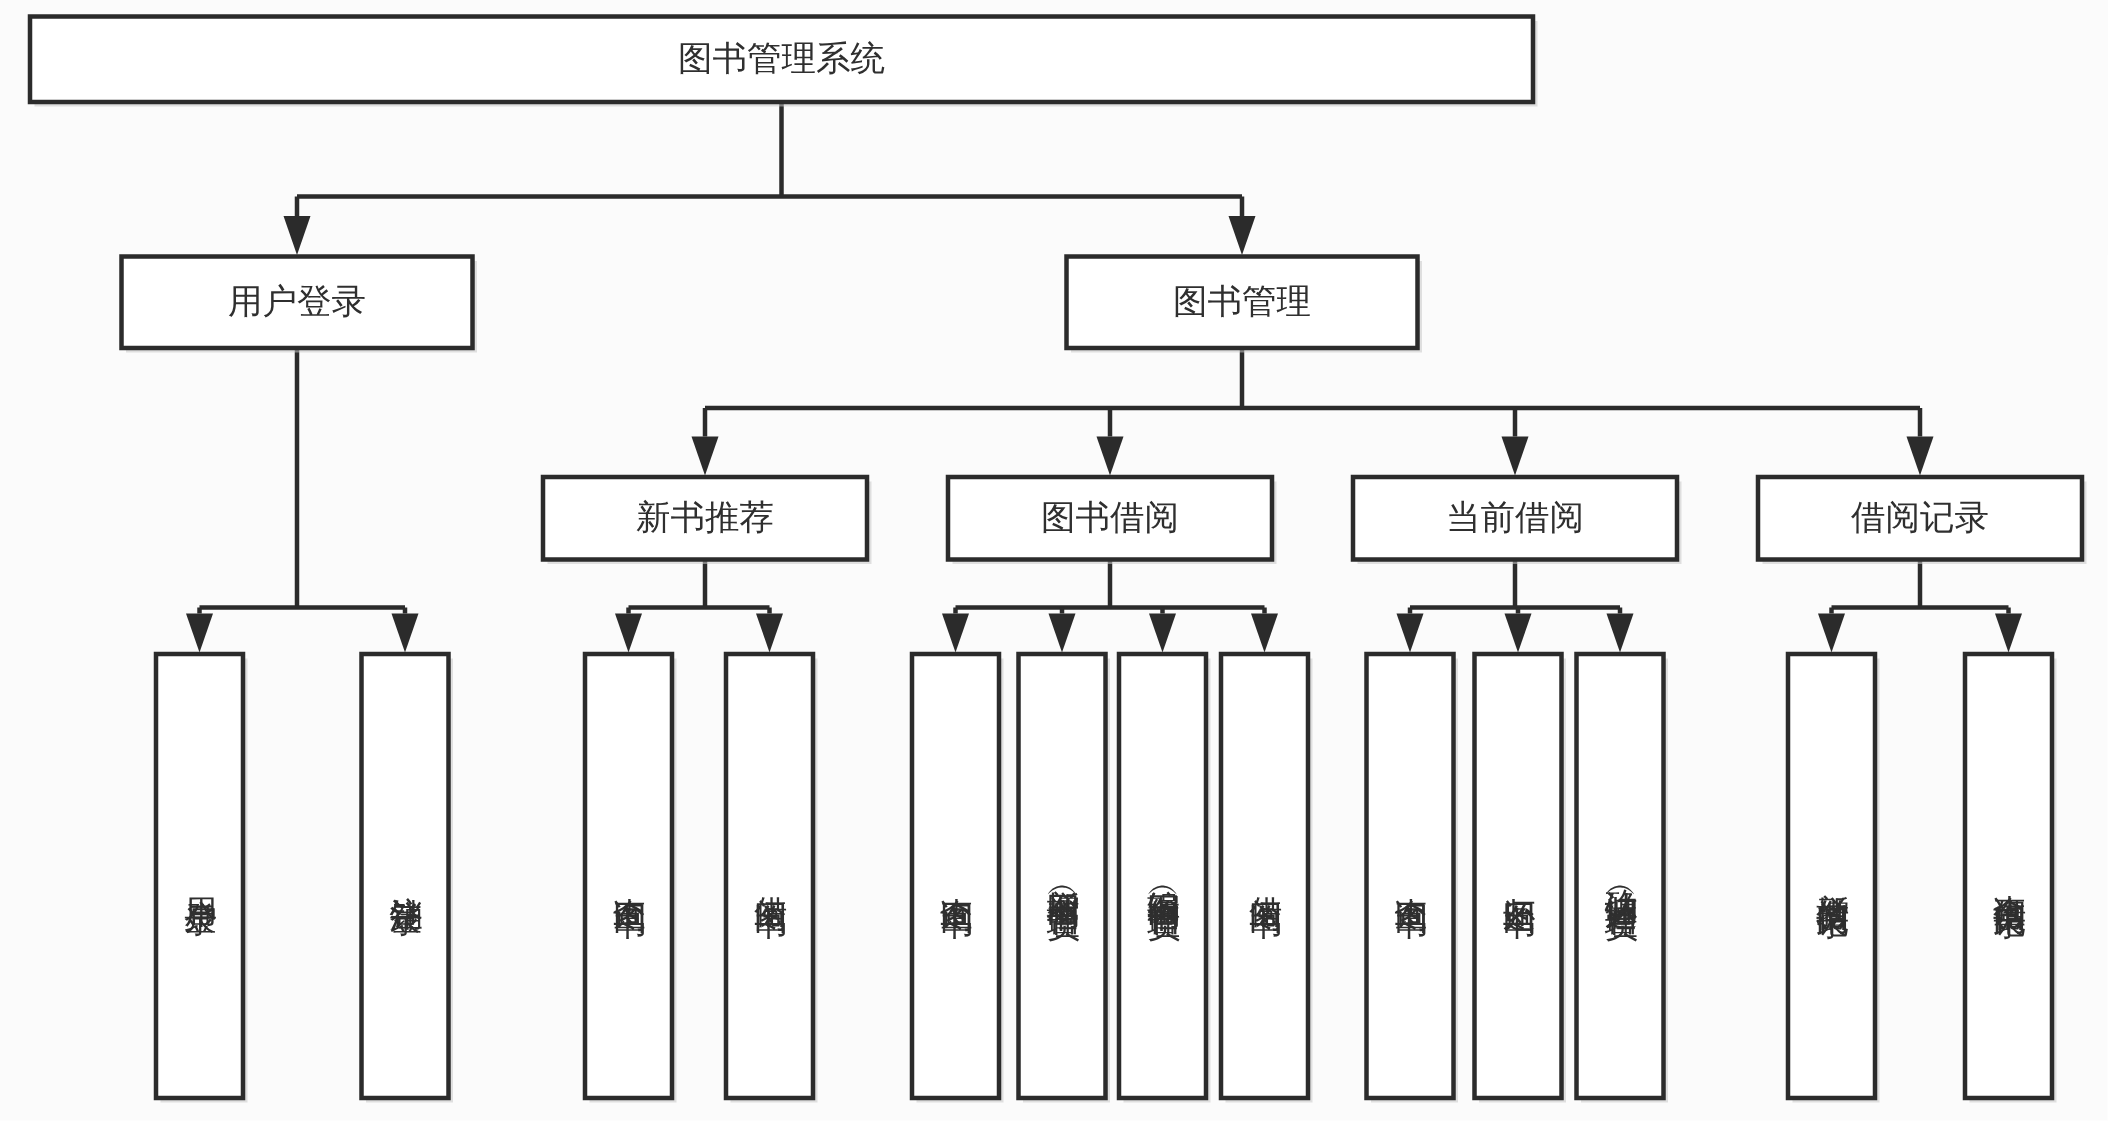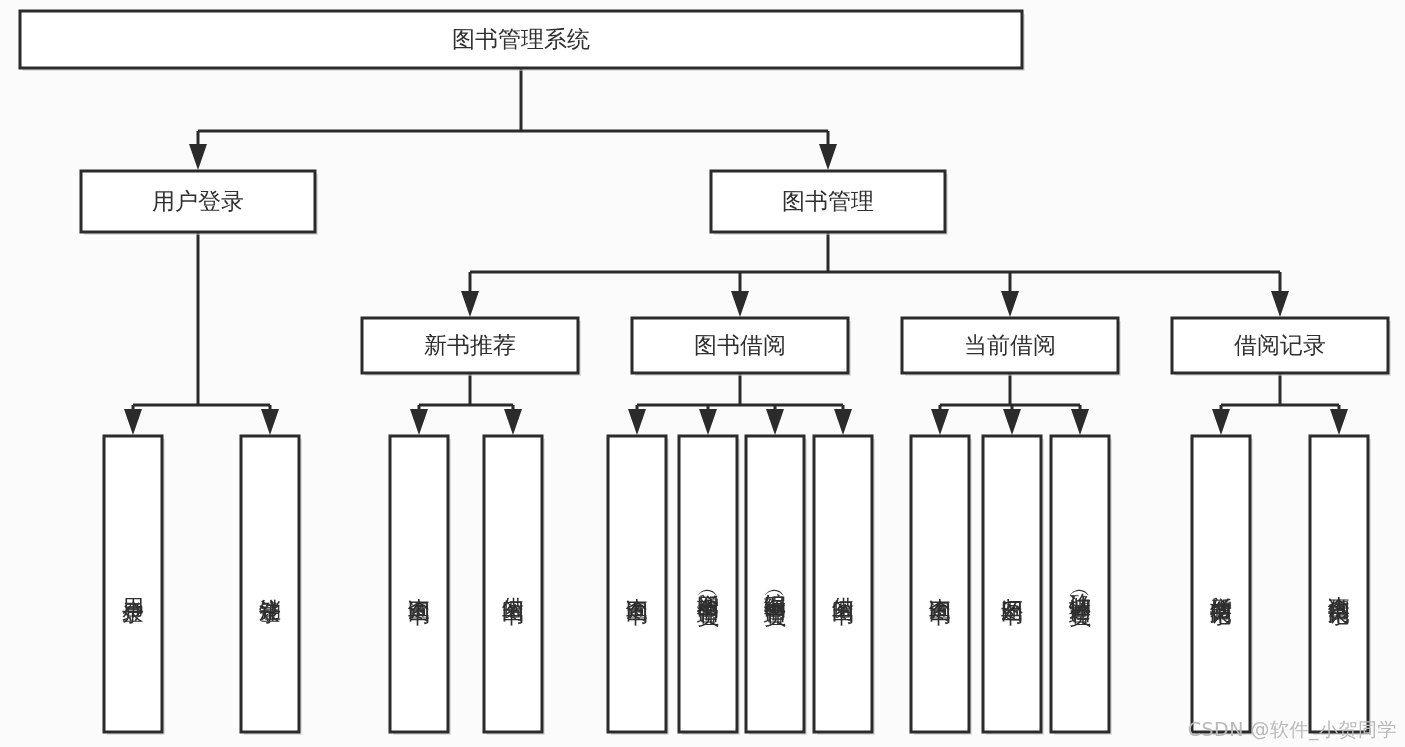--- a/index.html
+++ b/index.html
@@ -234,14 +234,13 @@
         <span class="leaf-label">确认归还（管理员）</span>
       </div>
       <div class="leaf-label-wrap" style="left: 1192px; top: 436px; width: 58px; height: 296px;">
         <span class="leaf-label">新增借阅记录</span>
       </div>
       <div class="leaf-label-wrap" style="left: 1310px; top: 436px; width: 58px; height: 296px;">
         <span class="leaf-label">查询借阅记录</span>
       </div>
     </div>
 
-  <div class="watermark">CSDN @软件_小贺同学</div>
 </div>
 
 </body></html>

